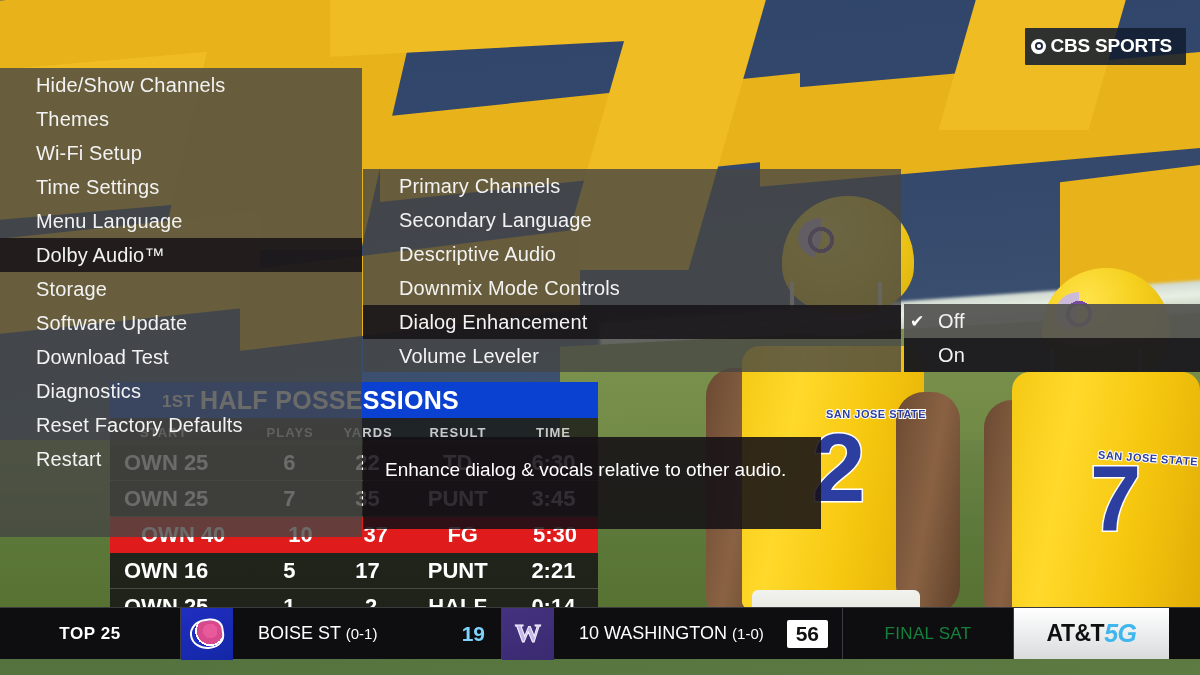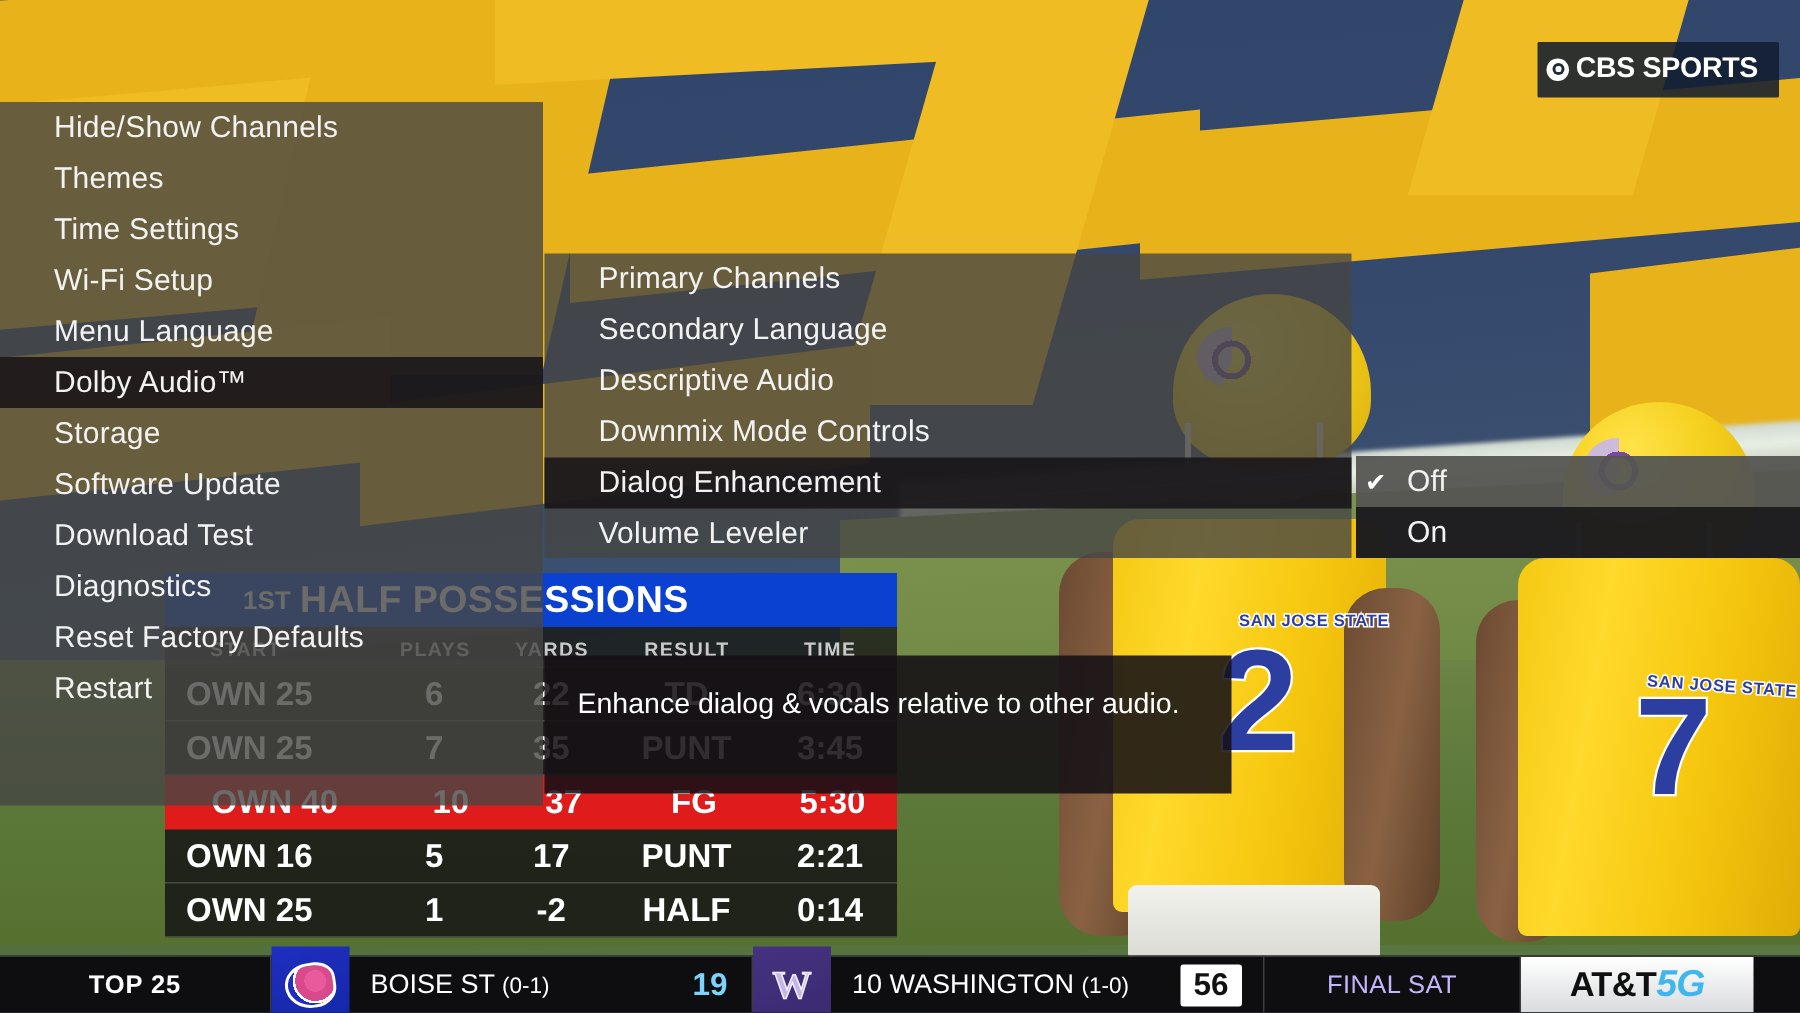--- a/index.html
+++ b/index.html
@@ -170,21 +170,21 @@
   .prow.red { background:#e01b1b; border-bottom:1px solid #e01b1b;padding-left:17px;}
   .c-start  { width:150px; padding-left:14px; }
   .c-plays  { width:84px;  text-align:center; }
   .c-yards  { width:84px;  text-align:center; }
   .c-result { width:110px; text-align:center; }
   .c-time   { width:96px;  text-align:center; }
   #poss-head .c-start{ padding-left:30px;}
 
   
   #ticker {
-    position:absolute; left:0; right:0; bottom:0; height:38px;
+    position:absolute; left:0; right:0; bottom:16px; height:52px;
     background:#0e0e10;
     display:flex; align-items:stretch;
     border-top:1px solid #3a3a3f;
   }
   .tk-seg { display:flex; align-items:center; height:100%; position:relative;}
   .tk-div { width:1px; background:#3c3c42; }
   #tk-top25 {
     width:180px; justify-content:center;
     color:#fff; font-weight:700; font-size:17px; letter-spacing:.6px;
   }
@@ -200,34 +200,34 @@
     border:2.5px solid #fff;
     transform: rotate(-8deg);
   }
   .wlogo {
     color:#c6b6e8; font-weight:700; font-size:26px;
     font-family:"Liberation Serif", serif;
     -webkit-text-stroke:1px #f2efff;
     line-height:1;
   }
   .tk-team {
-    color:#fff; font-size:18px; padding-left:14px; white-space:nowrap;
+    color:#fff; font-size:18px; padding-left:25px; white-space:nowrap;
   }
   .tk-team .rec { font-size:15px; }
   .tk-score {
     color:#7dd3fc; font-weight:700; font-size:21px;
     padding: 0 16px; margin-left:auto;
   }
   .tk-score.boxed {
     background:#fff; color:#111; padding:2px 9px; margin:0 14px 0 auto;
     font-size:21px; border-radius:2px;
   }
   #tk-status {
     width:170px; justify-content:center;
-    color:#c4b5fd; font-size:17px; letter-spacing:.3px;
+    color:#15803d; font-size:17px; letter-spacing:.3px;
   }
   #tk-sponsor {
     width:155px; justify-content:center; gap:0;
     background: linear-gradient(180deg,#ffffff,#d9dbdd);
   }
   #tk-sponsor .att { color:#101010; font-weight:700; font-size:23px; letter-spacing:-.5px;}
   #tk-sponsor .fiveg {
     color:#3fb6ee; font-weight:700; font-size:25px; font-style:italic;
     letter-spacing:-.5px;
   }
@@ -405,24 +405,24 @@
   </div>
 
   <div class="panel" id="panel1">
       <div class="mitem">
         <span>Hide/Show Channels</span>
       </div>
       <div class="mitem">
         <span>Themes</span>
       </div>
       <div class="mitem">
+        <span>Wi-Fi Setup</span>
+      </div>
+      <div class="mitem">
         <span>Time Settings</span>
-      </div>
-      <div class="mitem">
-        <span>Wi-Fi Setup</span>
       </div>
       <div class="mitem">
         <span>Menu Language</span>
       </div>
       <div class="mitem sel">
         <span>Dolby Audio™</span>
       </div>
       <div class="mitem">
         <span>Storage</span>
       </div>

